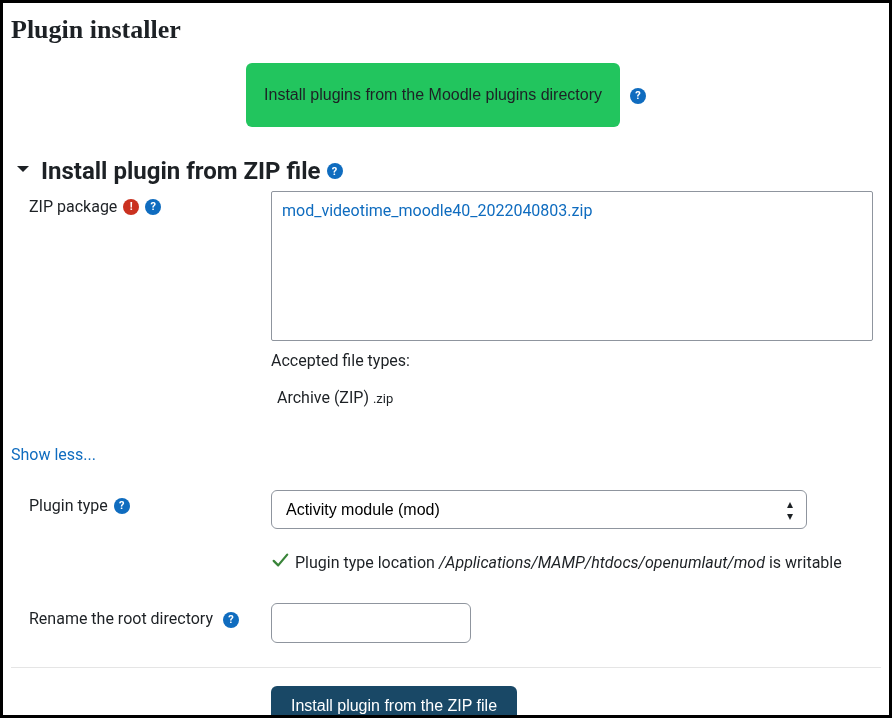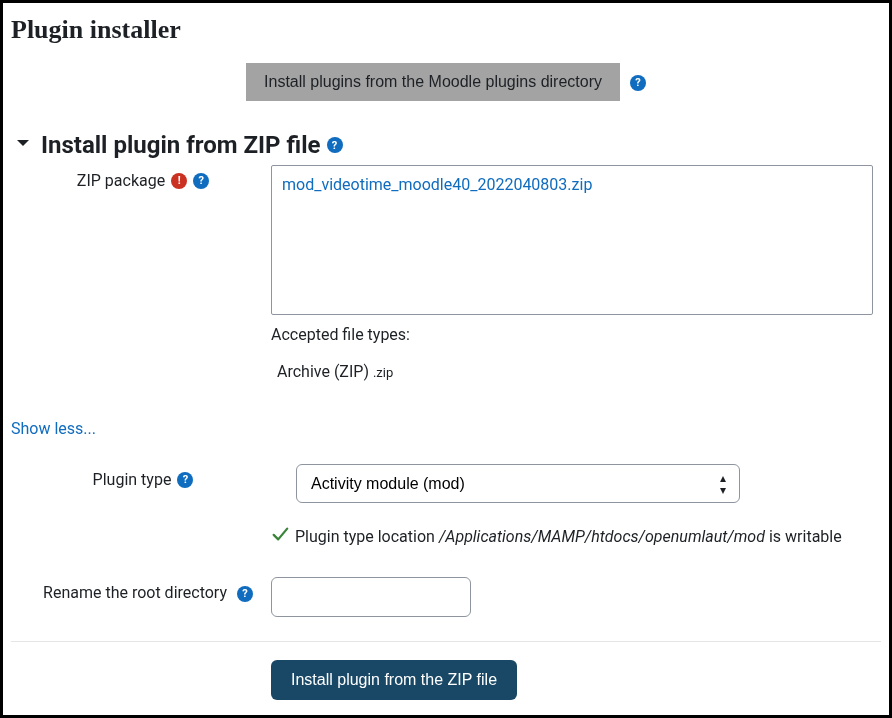--- a/index.html
+++ b/index.html
@@ -21,24 +21,24 @@
       font-weight: 700;
       margin-bottom: 18px;
       font-family: Liberation Serif, serif;
     }
     .top-button-row {
       text-align: center;
       margin-bottom: 30px;
     }
     .btn-secondary {
       display: inline-block;
-      background: #a3a3a3;
+      background: #22c55e;
       border: none;
-      border-radius: 0;
-      padding: 10px 18px;
+      border-radius: 6px;
+      padding: 23px 18px;
       font-size: 16px;
       color: #1d2125;
       cursor: pointer;
     }
     .help-icon {
       display: inline-flex;
       align-items: center;
       justify-content: center;
       width: 16px;
       height: 16px;
@@ -88,21 +88,21 @@
       display: flex;
       align-items: flex-start;
       margin-bottom: 8px;
     }
     .form-label-col {
       width: 260px;
       padding-left: 18px;
       padding-top: 6px;
       display: flex;
       align-items: center;
-      justify-content: center;
+      justify-content: flex-start;
       padding-right: 14px;
     }
     .form-label-text {
       font-size: 16px;
       color: #1d2125;
     }
     .label-icons {
       display: flex;
       align-items: center;
     }
@@ -147,22 +147,21 @@
     .show-less-link {
       color: #0f6cbf;
       font-size: 16px;
       cursor: pointer;
       margin-top: 30px;
       margin-bottom: 26px;
       display: inline-block;
     }
     .select-wrapper {
       position: relative;
-      width: 444px;
-      margin-left: 25px;
+      width: 536px;
     }
     select.form-select {
       width: 100%;
       padding: 10px 14px;
       font-size: 16px;
       border: 1px solid #8f959e;
       border-radius: 6px;
       background: #fff;
       appearance: none;
       -webkit-appearance: none;

